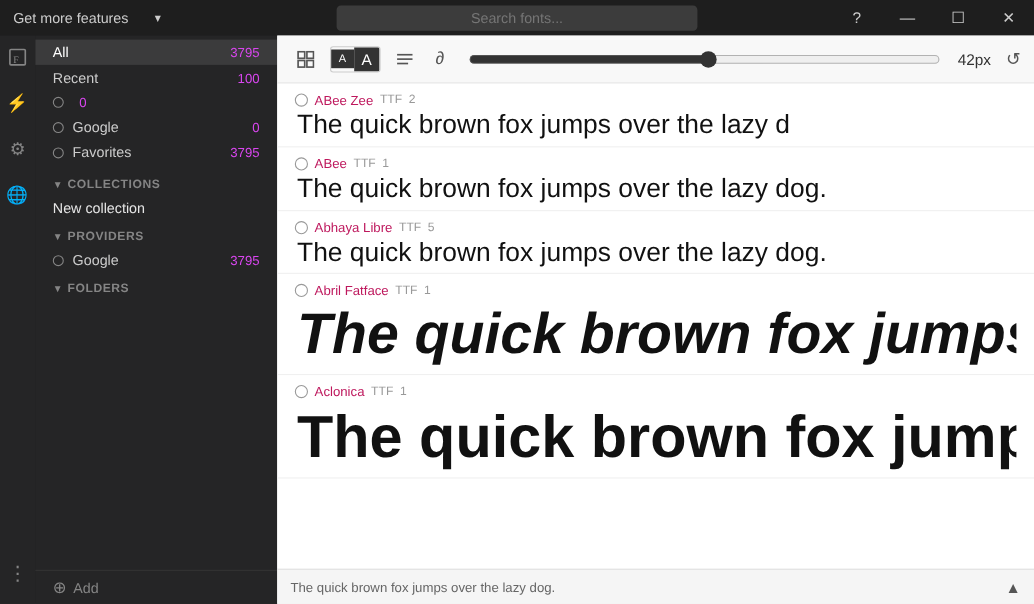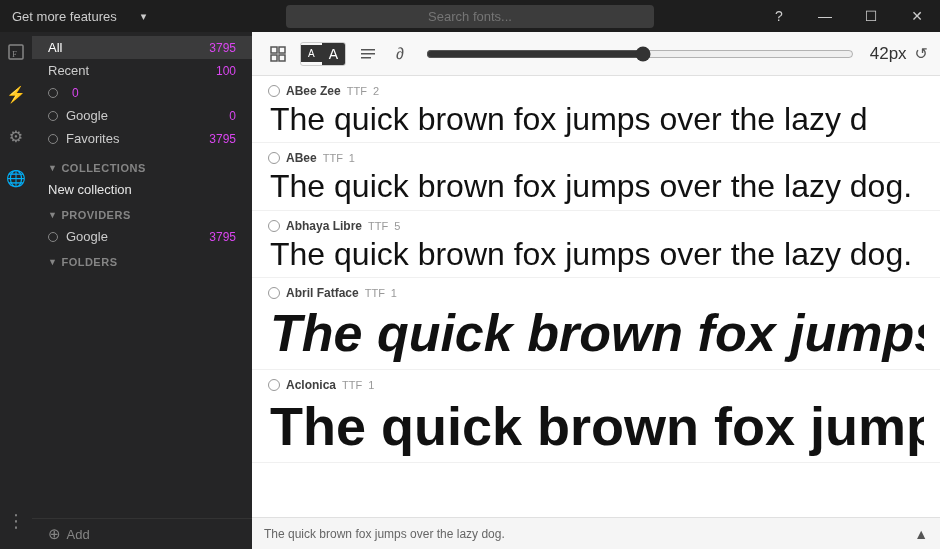--- a/index.html
+++ b/index.html
@@ -29,21 +29,21 @@
       padding: 0 12px;
       gap: 24px;
       cursor: pointer;
       color: #cccccc;
       font-size: 13px;
     }
     .title-bar-center {
       position: absolute;
       left: 50%;
       transform: translateX(-50%);
-      width: 368px;
+      width: 328px;
     }
     .search-box {
       width: 100%;
       background: #3c3c3c;
       border: none;
       border-radius: 4px;
       color: #999;
       font-size: 13px;
       padding: 4px 12px;
       outline: none;
@@ -237,21 +237,21 @@
       flex: 1;
       display: flex;
       align-items: center;
       margin: 0 8px;
     }
     .font-slider {
       width: 100%;
       accent-color: #333;
     }
     .font-size-label {
-      font-size: 17px;
+      font-size: 14px;
       color: #333;
       min-width: 36px;
     }
     .reset-btn {
       background: transparent;
       border: none;
       cursor: pointer;
       color: #555;
       font-size: 16px;
     }
@@ -278,33 +278,33 @@
     .font-radio {
       width: 12px;
       height: 12px;
       border-radius: 50%;
       border: 1.5px solid #999;
       flex-shrink: 0;
       cursor: pointer;
     }
     .font-name {
       font-size: 12px;
-      color: #404040;
-      font-weight: 700;
+      color: #be185d;
+      font-weight: 400;
     }
     .font-type {
       font-size: 11px;
       color: #999;
     }
     .font-count {
       font-size: 11px;
       color: #999;
     }
     .font-preview {
-      font-size: 32px;
+      font-size: 24px;
       color: #111;
       line-height: 1.2;
       white-space: nowrap;
       overflow: hidden;
       padding-left: 2px;
     }
     .font-preview.xlarge { font-size: 52px; font-weight: 900; font-style: italic; }
     .font-preview.xxlarge { font-size: 58px; font-weight: 700; }
 
     

